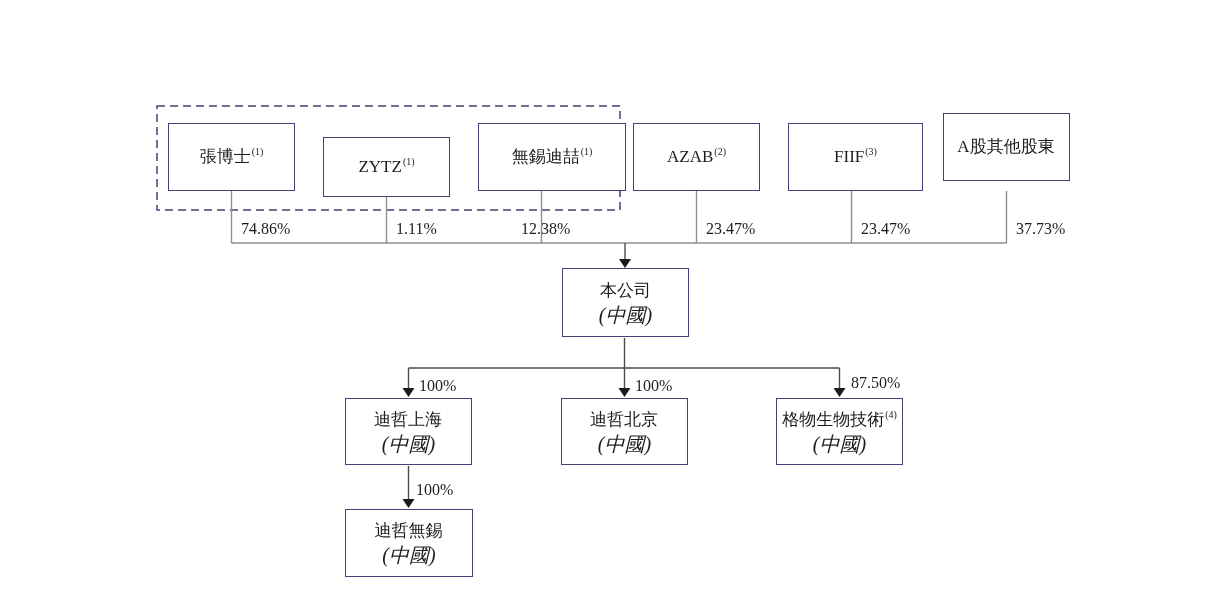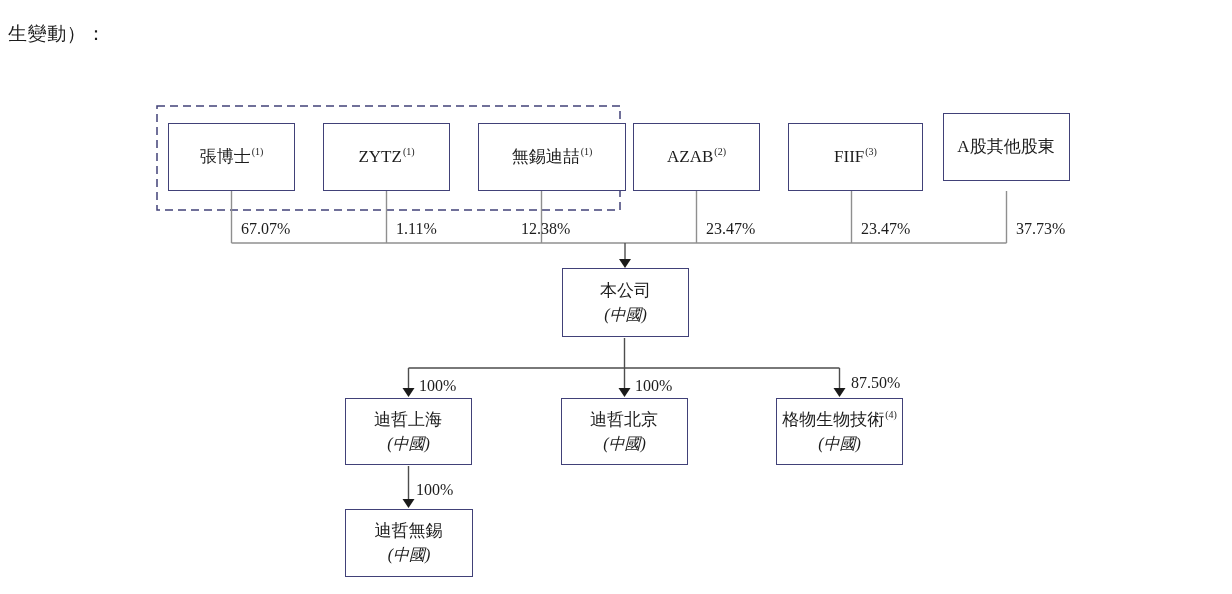--- a/index.html
+++ b/index.html
@@ -27,37 +27,36 @@
     background: #ffffff;
     display: flex;
     flex-direction: column;
     align-items: center;
     justify-content: center;
     text-align: left;
     font-size: 17px;
     line-height: 24px;
   }
   .box sup { font-size: 10px; line-height: 0; margin-left: 1px; }
-  .box .loc { font-style: italic; font-size: 16px; }
+  .box .loc { font-style: italic; font-size: 20px; }
   .pct {
     position: absolute;
     font-size: 16px;
     white-space: nowrap;
   }
   svg.connectors {
     position: absolute;
     left: 0; top: 0;
     pointer-events: none;
   }
 </style>
 </head>
 <body>
 
 <div class="intro">
-  <div class="line2"><span>生變動）：</span></div>
 </div>
 
 <svg class="connectors" width="1232" height="594" viewBox="0 0 1232 594">
 
   <rect x="157" y="106" width="463" height="104" fill="none" stroke="#414178" stroke-width="1.5" stroke-dasharray="8 5"></rect>
 
   <g stroke="#8f8f8f" stroke-width="1.4">
     <line x1="231.5" y1="191" x2="231.5" y2="243"></line>
     <line x1="386.5" y1="191" x2="386.5" y2="243"></line>
     <line x1="541.5" y1="191" x2="541.5" y2="243"></line>
@@ -82,37 +81,37 @@
   </g>
   <polygon points="402.5,388 414.5,388 408.5,397" fill="#1a1a1a"></polygon>
   <polygon points="618.5,388 630.5,388 624.5,397" fill="#1a1a1a"></polygon>
   <polygon points="833.5,388 845.5,388 839.5,397" fill="#1a1a1a"></polygon>
   <polygon points="402.5,499 414.5,499 408.5,508" fill="#1a1a1a"></polygon>
 </svg>
 
 <div class="box" style="left:168px; top:123px; width:127px; height:68px">
   <div><span>張博士</span><sup>(1)</sup></div>
 </div>
-<div class="box" style="left:323px; top:123px; width:127px; height:68px">
+<div class="box" style="left:323px; top:137px; width:127px; height:60px">
   <div><span>ZYTZ</span><sup>(1)</sup></div>
 </div>
 <div class="box" style="left:478px; top:123px; width:148px; height:68px">
   <div><span>無錫迪喆</span><sup>(1)</sup></div>
 </div>
 <div class="box" style="left:633px; top:123px; width:127px; height:68px">
   <div><span>AZAB</span><sup>(2)</sup></div>
 </div>
 <div class="box" style="left:788px; top:123px; width:135px; height:68px">
   <div><span>FIIF</span><sup>(3)</sup></div>
 </div>
 <div class="box" style="left:943px; top:113px; width:127px; height:68px">
   <div><span>A股其他股東</span><sup></sup></div>
 </div>
 
-<div class="pct" style="left:241px; top:220px">67.07%</div>
+<div class="pct" style="left:241px; top:220px">74.86%</div>
 <div class="pct" style="left:396px; top:220px">1.11%</div>
 <div class="pct" style="left:521px; top:220px">12.38%</div>
 <div class="pct" style="left:706px; top:220px">23.47%</div>
 <div class="pct" style="left:861px; top:220px">23.47%</div>
 <div class="pct" style="left:1016px; top:220px">37.73%</div>
 
 <div class="box" style="left:562px; top:268px; width:127px; height:69px">
   <div><span>本公司</span></div>
   <div class="loc">(中國)</div>
 </div>

